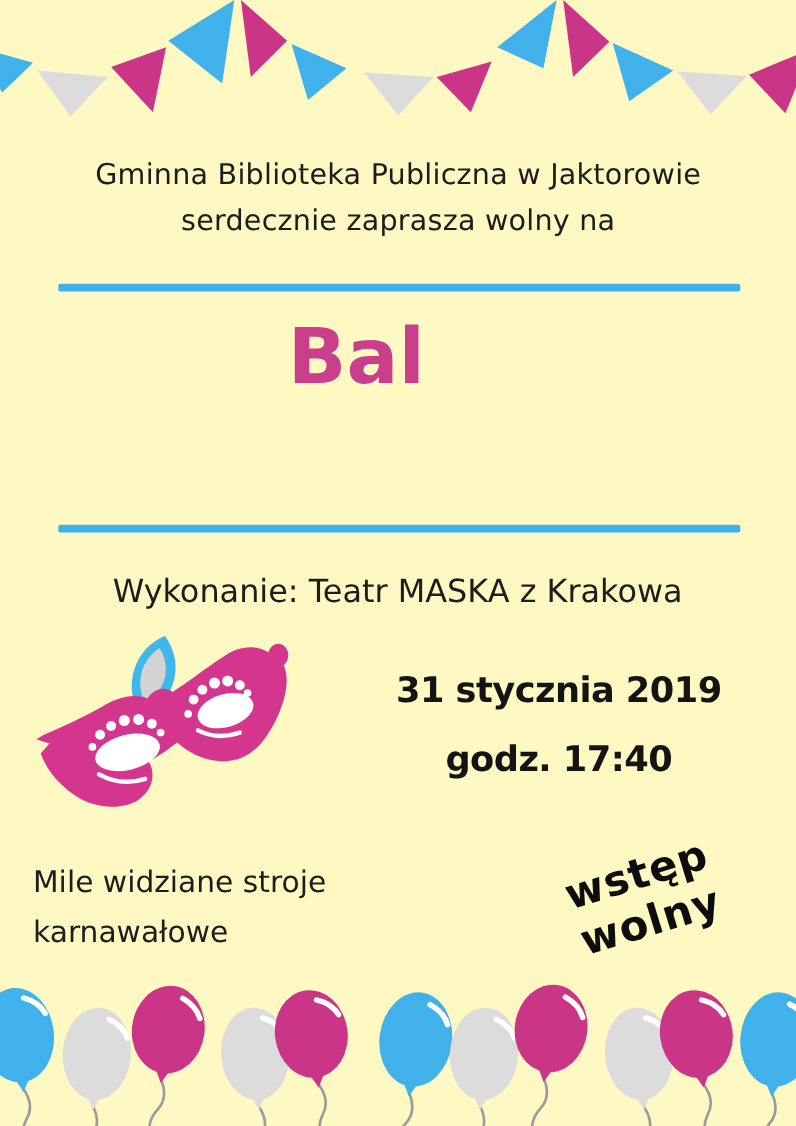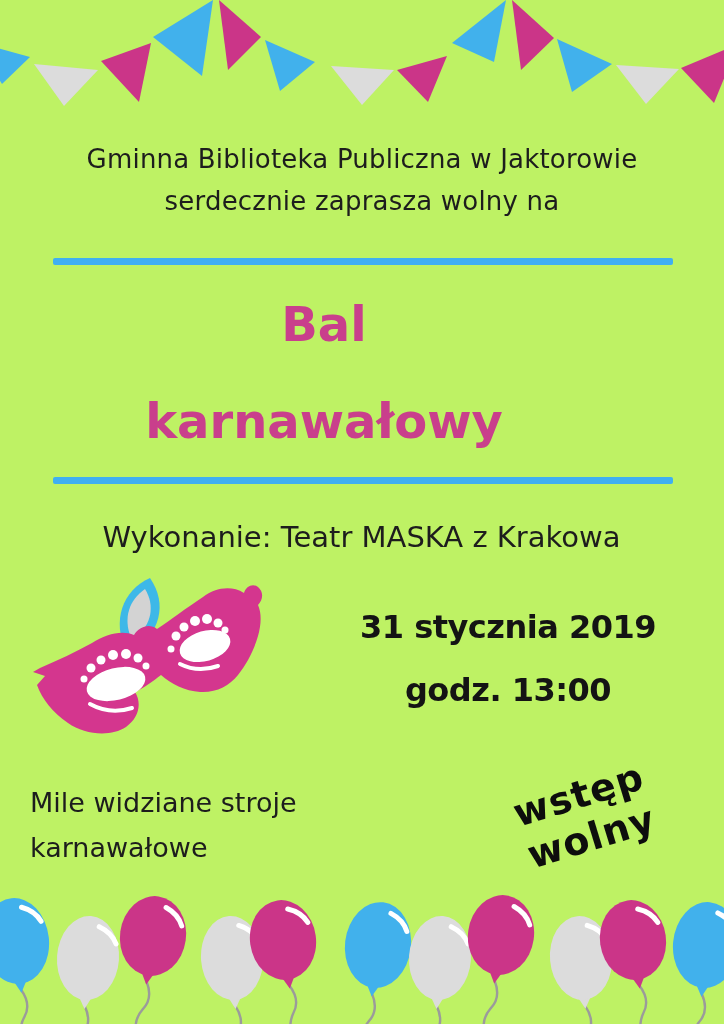--- a/index.html
+++ b/index.html
@@ -1,40 +1,40 @@
 <!DOCTYPE html>
 <html><head>
 <meta charset="utf-8">
 <style>
   html,body{margin:0;padding:0;background:#888;}
   .poster{
     position:relative;
     width:724px;height:1024px;
     margin:0 auto;
-    background:#bef264;
+    background:#fef9c3;
     overflow:hidden;
     font-family:"DejaVu Sans", "Liberation Sans", sans-serif;
     color:#1d1d1d;
   }
   .bunting{position:absolute;top:0;left:0;width:724px;height:110px;}
   .intro{
     position:absolute;top:138px;left:0;width:724px;
     text-align:center;font-size:26px;line-height:42px;color:#1d1d1d;
     letter-spacing:0.2px;
   }
   .divider{
     position:absolute;left:53px;width:620px;height:7px;
     background:#3faff2;border-radius:2px;
   }
   .divider-top{top:258px;}
   .divider-bottom{top:477px;}
   .title{
     position:absolute;top:276px;left:0;width:648px;
     text-align:center;
-    font-size:48px;line-height:97px;font-weight:bold;
+    font-size:70px;line-height:97px;font-weight:bold;
     color:#c93f8c;letter-spacing:0px;
   }
   .performer{
     position:absolute;top:520px;left:0;width:723px;
     text-align:center;font-size:29px;color:#1d1d1d;
   }
   .mask{position:absolute;top:572px;left:28px;width:240px;height:170px;}
   .schedule{
     position:absolute;top:596px;left:320px;width:376px;
     text-align:center;font-size:32px;line-height:63px;font-weight:bold;
@@ -76,21 +76,20 @@
 
   <div class="intro">
     <div>Gminna Biblioteka Publiczna w Jaktorowie</div>
     <div>serdecznie zaprasza wolny na</div>
   </div>
 
   <div class="divider divider-top"></div>
 
   <div class="title">
     <div>Bal</div>
-    <div>karnawałowy</div>
   </div>
 
   <div class="divider divider-bottom"></div>
 
   <div class="performer">Wykonanie: Teatr MASKA z Krakowa</div>
 
   <svg class="mask" viewBox="0 0 240 170">
 
     <path d="M 98,78 C 84,50 94,18 122,6 C 140,32 132,62 104,80 Z" fill="#3db8e8"></path>
     <path d="M 103,66 C 95,46 101,28 117,17 C 127,33 124,53 107,66 Z" fill="#d3d3d3"></path>
@@ -133,21 +132,21 @@
       <circle cx="179" cy="47" r="5"></circle>
         <circle cx="190" cy="51" r="4.5"></circle>
       <circle cx="197" cy="58" r="3.5"></circle>
     </g>
     <path d="M 62,132 q 20,11 42,4" stroke="#ffffff" stroke-width="4" fill="none" stroke-linecap="round"></path>
     <path d="M 152,92 q 18,9 38,2" stroke="#ffffff" stroke-width="4" fill="none" stroke-linecap="round"></path>
   </svg>
 
   <div class="schedule">
     <div>31 stycznia 2019</div>
-    <div>godz. 13:00</div>
+    <div>godz. 17:40</div>
   </div>
 
   <div class="note">
     <div>Mile widziane stroje</div>
     <div>karnawałowe</div>
   </div>
 
   <div class="admission">wstęp wolny</div>
 
   <svg class="balloons" viewBox="0 0 724 164">

